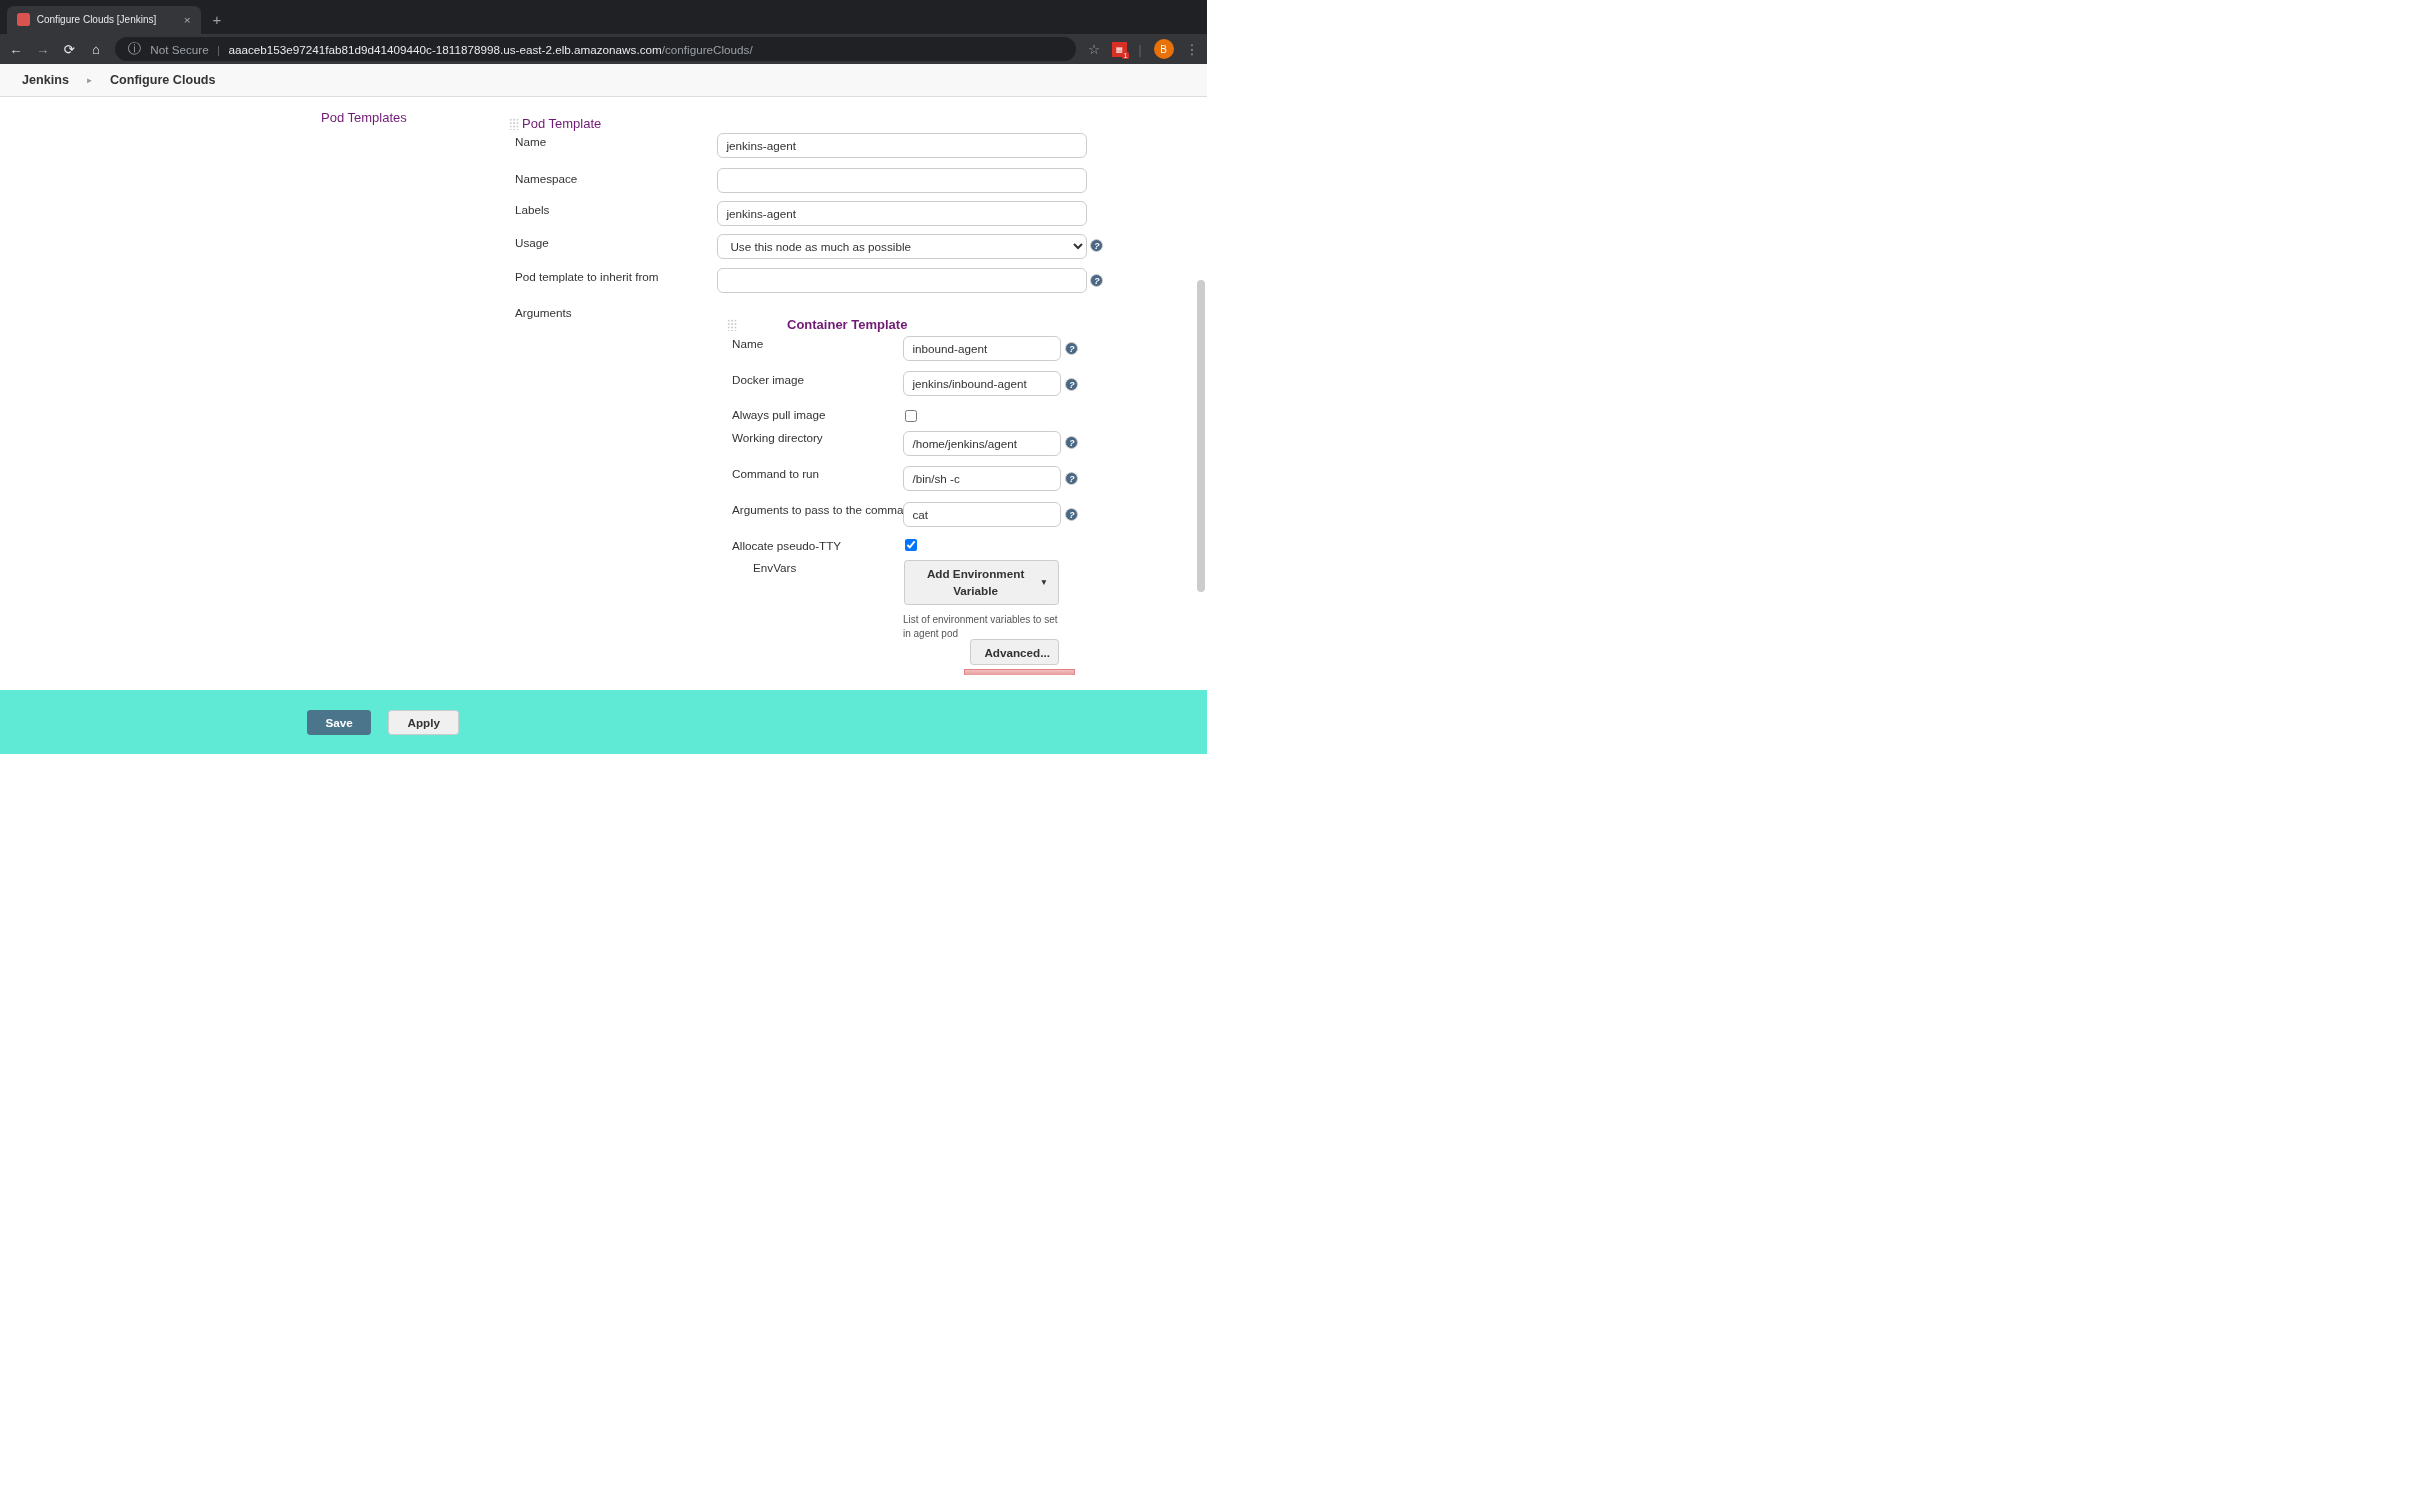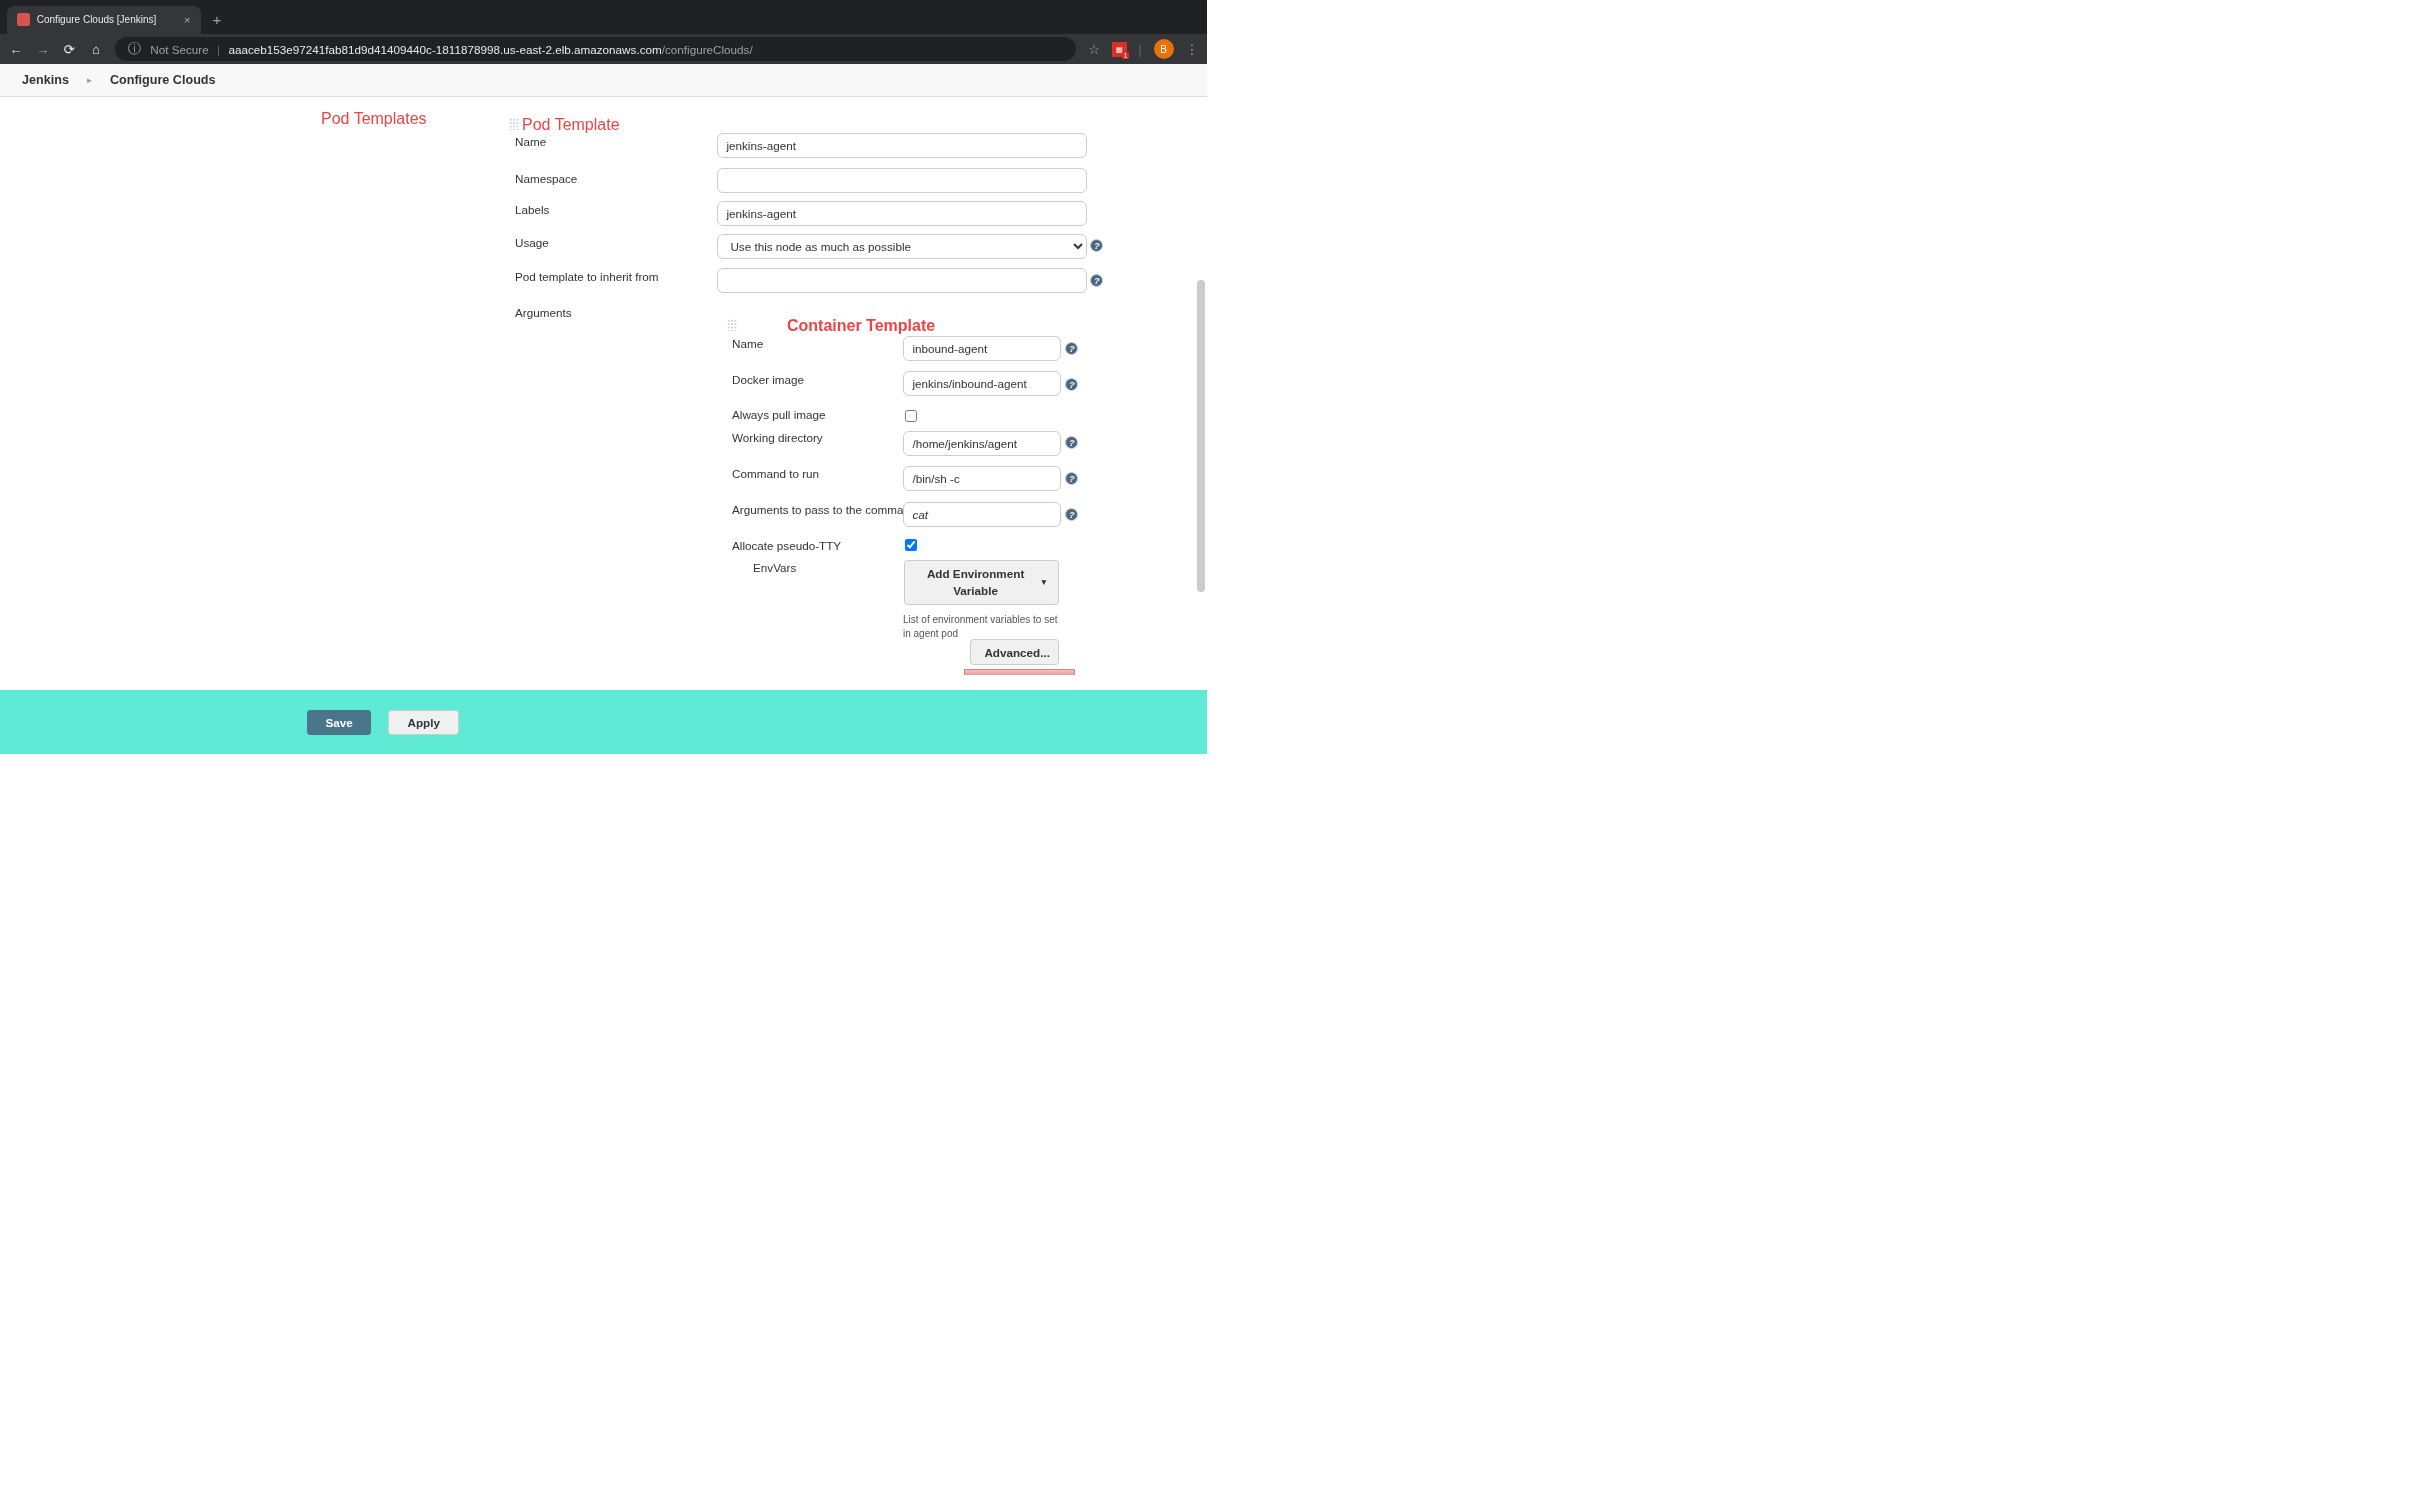--- a/index.html
+++ b/index.html
@@ -141,22 +141,22 @@
     }
 
     
     .content {
       position: relative;
       height: 658px;
       overflow: hidden;
     }
     .section-label {
       position: absolute;
-      font-size: 16px;
-      color: #ef4444;
+      font-size: 13px;
+      color: #701a75;
     }
     .drag-handle {
       position: absolute;
       width: 10px; height: 11.7px;
       background:
         radial-gradient(circle, #999 0.8px, transparent 0.8px);
       background-size: 3.4px 3.4px;
       opacity: 0.5;
     }
     .field-label {
@@ -365,21 +365,21 @@
 
   <div class="field-label" style="left:732px; top:334px;">Working directory</div>
   <input class="text-field" style="left: 903px; top: 334px; width: 158px;" value="/home/jenkins/agent">
   <div class="help-icon" style="left:1065px; top:339px;">?</div>
 
   <div class="field-label" style="left:732px; top:370px;">Command to run</div>
   <input class="text-field" style="left: 903px; top: 369px; width: 158px;" value="/bin/sh -c">
   <div class="help-icon" style="left:1065px; top:375px;">?</div>
 
   <div class="field-label" style="left:732px; top:406px;">Arguments to pass to the command</div>
-  <input class="text-field" style="left: 903px; top: 405px; width: 158px; font-style: italic;" value="cat">
+  <input class="text-field" style="left: 903px; top: 405px; width: 158px;" value="cat">
   <div class="help-icon" style="left:1065px; top:411px;">?</div>
 
   <div class="field-label" style="left:732px; top:442px;">Allocate pseudo-TTY</div>
   <input type="checkbox" class="checkbox" checked="" style="left: 905px; top: 442px; accent-color: rgb(0, 117, 255);">
 
   <div class="field-label" style="left:711px; top:464px;margin-left:42px;">EnvVars</div>
   <button class="dd-button" style="left:904px; top:463px; width:155px;">
     <span>Add Environment Variable</span>
     <span class="dd-caret">▼</span>
   </button>

